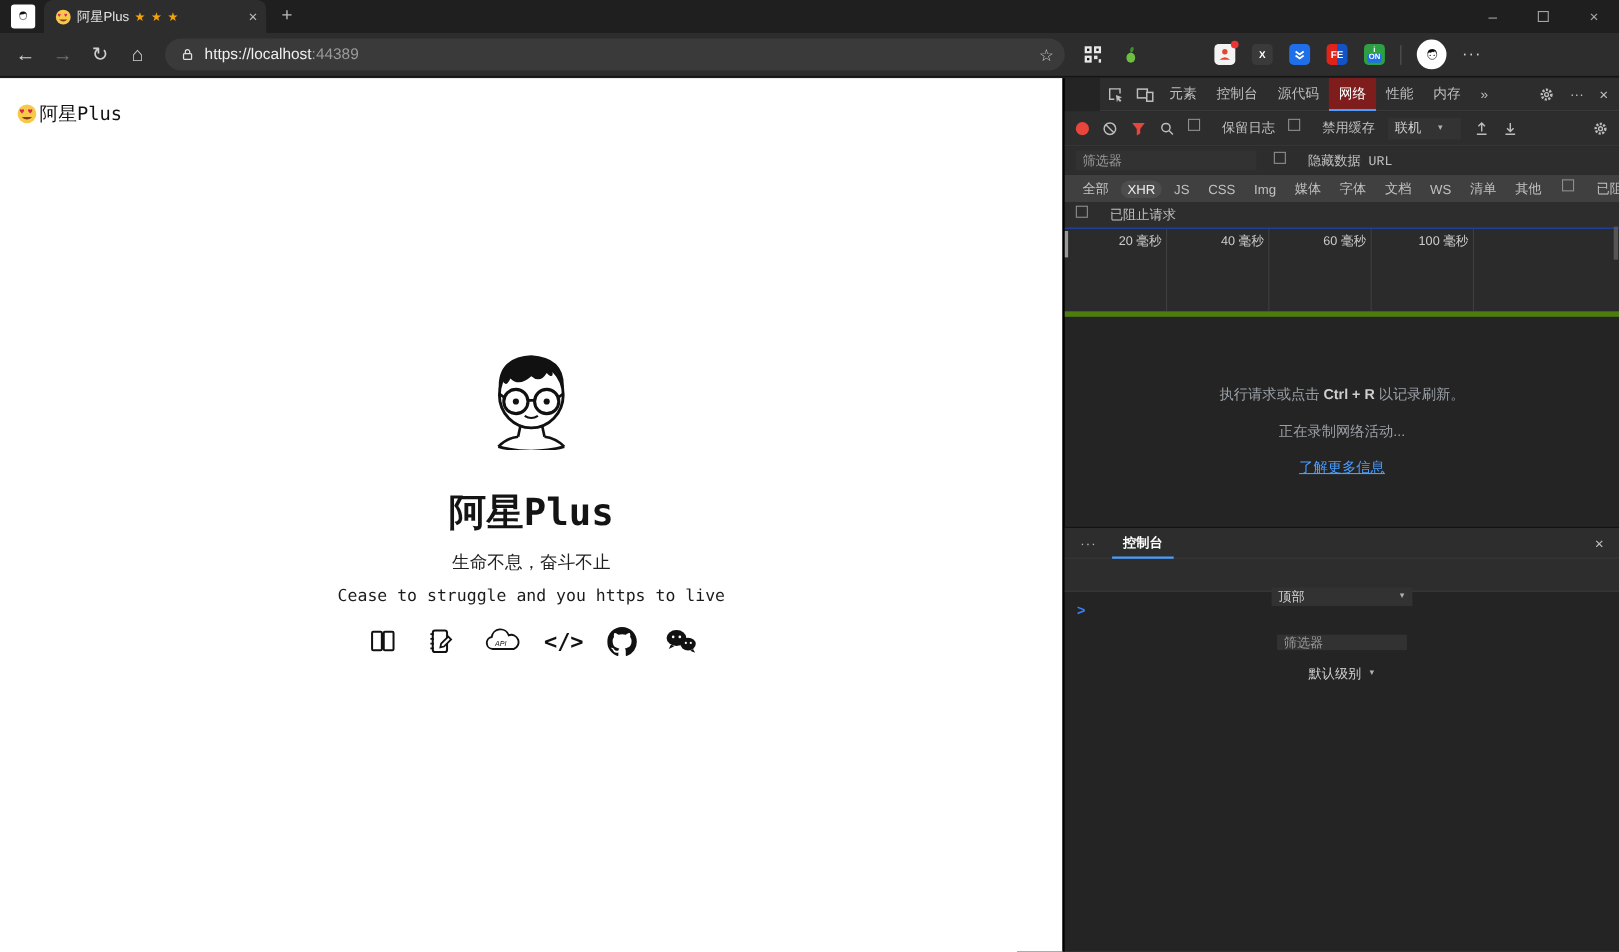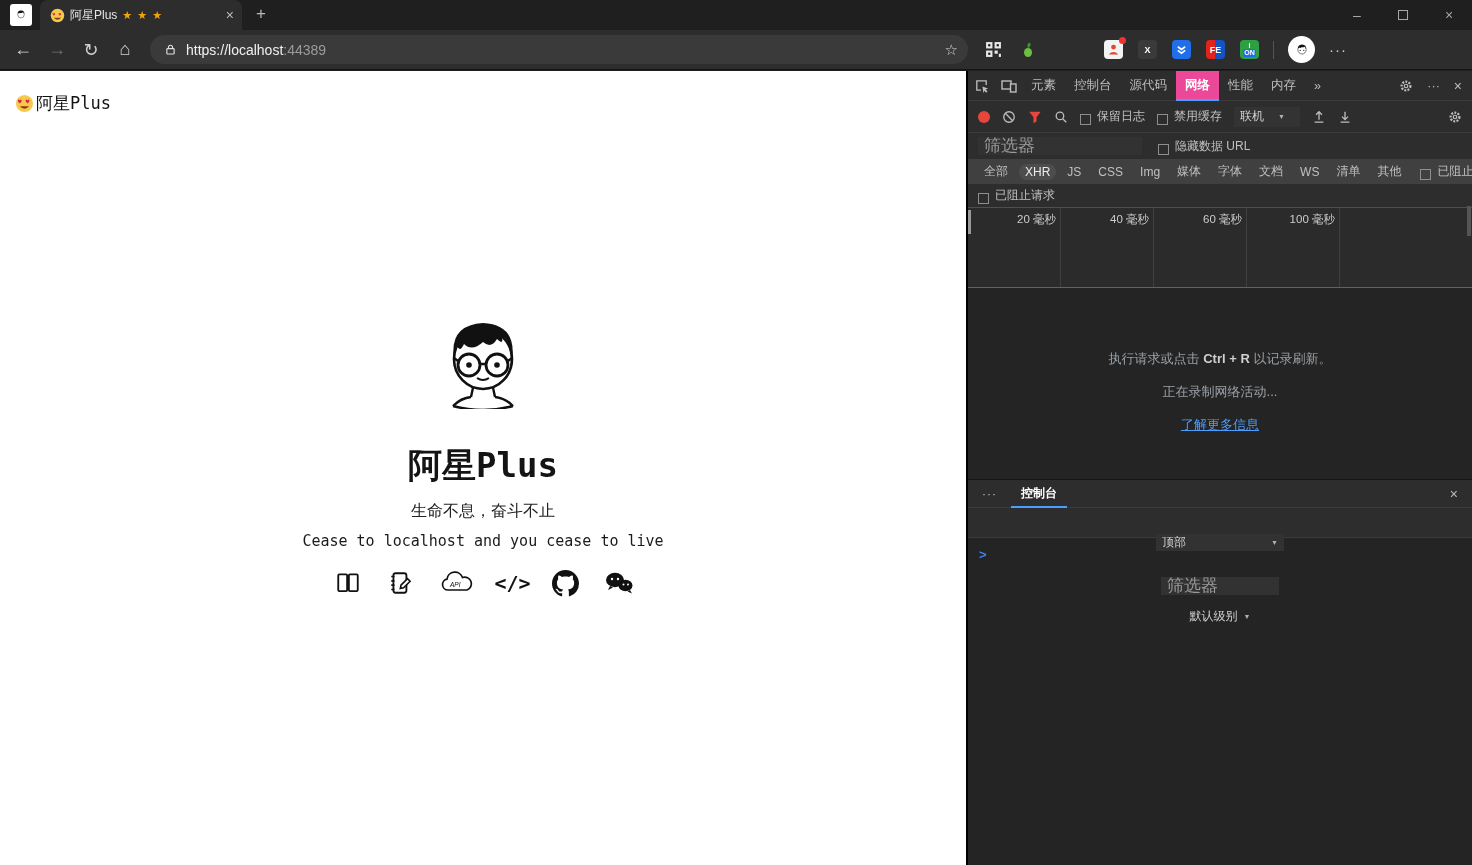--- a/index.html
+++ b/index.html
@@ -50,40 +50,40 @@
   .hero-avatar { position:absolute; left:50%; top:250px; transform:translateX(-50%); }
   .hero-title { position:absolute; top:372px; width:100%; text-align:center; font-size:34px; font-weight:600; color:#141414; }
   .hero-sub { position:absolute; top:430px; width:100%; text-align:center; font-size:16px; color:#212121; }
   .hero-tag { position:absolute; top:461px; width:100%; text-align:center; font-size:15px; color:#1b1b1b; }
   .icon-row { position:absolute; top:496px; width:100%; display:flex; justify-content:center; gap:21px; align-items:center; }
   .icon-row a { display:flex; align-items:center; justify-content:center; width:32px; height:32px; color:#111; }
   .code-glyph { font-size:20px; font-weight:bold; color:#111; }
   .site-footer { position:absolute; bottom:10px; width:100%; text-align:center; font-size:15px; color:#151515; }
 
   
-  .dt-tabs { height:30px; background:#2d2d2d; border-bottom:1px solid #3a3a3a; display:flex; align-items:center; font-size:12.5px; }
+  .dt-tabs { height:30px; background:#2d2d2d; border-bottom:1px solid #3a3a3a; display:flex; align-items:center; font-size:12.5px;margin-left:32px; }
   .dt-tabicon { width:27px; display:flex; justify-content:center; }
   .dt-tab { padding:0 9px; height:30px; display:flex; align-items:center; color:#bdbdbd; }
-  .dt-tab.active { background:#ec4899; color:#fff; box-shadow:inset 0 -2px 0 #4a9eff; font-weight:bold; }
+  .dt-tab.active { background:#7f1d1d; color:#fff; box-shadow:inset 0 -2px 0 #4a9eff; font-weight:normal; }
   .dt-tabs-right { margin-left:auto; display:flex; align-items:center; gap:14px; padding-right:10px; color:#bdbdbd; }
   .net-toolbar { height:32px; background:#2d2d2d; border-bottom:1px solid #3a3a3a; display:flex; align-items:center; gap:12px; padding:0 10px; }
   .rec-dot { width:12px; height:12px; border-radius:50%; background:#e8463c; }
   .cb { width:11px; height:11px; border:1px solid #8e8e8e; background:transparent; display:inline-block; flex:none; }
-  .cb-lab { display:flex; align-items:flex-end; gap:6px; color:#c0c0c0; white-space:nowrap; }
+  .cb-lab { display:flex; align-items:flex-start; gap:20px; color:#c0c0c0; white-space:nowrap;font-family:Liberation Mono, monospace; }
   .net-select { height:20px; background:#333; display:flex; align-items:center; gap:14px; padding:0 6px; min-width:66px; color:#d0d0d0; }
   .dd-arrow { font-size:7px; color:#b0b0b0; }
   .right-gear { margin-left:auto; }
   .net-filter-row { height:26px; background:#2d2d2d; display:flex; align-items:center; gap:16px; padding:0 10px; }
-  .dt-input { width:164px; height:18px; background:#323232; border:none; color:#ffffff; font-size:17px; padding:0 6px; outline:none; }
+  .dt-input { width:164px; height:18px; background:#323232; border:none; color:#ffffff; font-size:12px; padding:0 6px; outline:none; }
   .dt-input::placeholder { color:#9a9a9a; }
   .chips-row { height:25px; background:#404040; display:flex; align-items:center; gap:5px; padding:0 10px; }
   .chip { padding:1px 6px; color:#c0c0c0; white-space:nowrap; }
   .chip.active { background:#4d4d4d; border-radius:8px; color:#ececec; }
   .blocked-row { height:24px; background:#2d2d2d; display:flex; align-items:center; padding:0 10px; border-bottom:1px solid #1d4ed8; }
-  .overview { position:relative; height:80px; background:#2b2b2b; border-bottom:1px solid #4d7c0f; display:flex; }
+  .overview { position:relative; height:80px; background:#2b2b2b; border-bottom:5px solid #4d7c0f; display:flex; }
   .ov-cell { width:93px; height:100%; border-right:1px solid #3f3f3f; text-align:right; padding:4px 4px 0 0; font-size:11.5px; color:#ccc; }
   .ov-scroll-left { position:absolute; left:0; top:2px; width:3px; height:24px; background:#9a9a9a; }
   .net-msg { margin-top:62px; text-align:center; color:#9aa0a6; font-size:13px; }
   .net-msg .line { margin-bottom:15px; }
   .net-msg b { color:#cfcfcf; }
   .learn-link { color:#4a9eff; text-decoration:underline; }
   .right-scroll { position:absolute; right:1px; top:135px; width:4px; height:30px; background:#555; }
 
   .console-drawer { position:absolute; left:0; top:408px; width:100%; height:386px; background:#242424; border-top:1px solid #141414; }
   .con-header { height:28px; background:#2d2d2d; display:flex; align-items:center; border-bottom:1px solid #3a3a3a; }
@@ -226,21 +226,21 @@
         <circle cx="94" cy="44" r="11" fill="none" stroke="#111" stroke-width="2.8"></circle>
         <path d="M77 43 L83 43 M55 40 L51 37 M105 40 L109 37" stroke="#111" stroke-width="2.4" fill="none"></path>
         <circle cx="66" cy="44" r="2.8" fill="#111"></circle>
           <circle cx="94" cy="44" r="2.8" fill="#111"></circle>
         <path d="M74 57 Q80 61 86 57" stroke="#111" stroke-width="2" fill="none"></path>
       </svg>
     </div>
 
     <div class="hero-title mono">阿星Plus</div>
     <div class="hero-sub">生命不息，奋斗不止</div>
-    <div class="hero-tag mono">Cease to localhost and you cease to live</div>
+    <div class="hero-tag mono">Cease to struggle and you https to live</div>
 
     <div class="icon-row">
       <a>
         <svg class="ic" width="26" height="26" viewBox="0 0 24 24">
             <path d="M4 4 h6.2 a1 1 0 0 1 1 1 v13.5 a1 1 0 0 1 -1 1 H4 a1 1 0 0 1 -1 -1 V5 a1 1 0 0 1 1-1 Z M20 4 h-6.2 a1 1 0 0 0 -1 1 v13.5 a1 1 0 0 0 1 1 H20 a1 1 0 0 0 1 -1 V5 a1 1 0 0 0 -1-1 Z" fill="none" stroke="#111" stroke-width="1.7"></path>
           </svg>
       </a>
       <a>
         <svg class="ic" width="26" height="26" viewBox="0 0 24 24">
             <rect x="5" y="3" width="12" height="18" rx="2" fill="none" stroke="#111" stroke-width="1.7"></rect>

